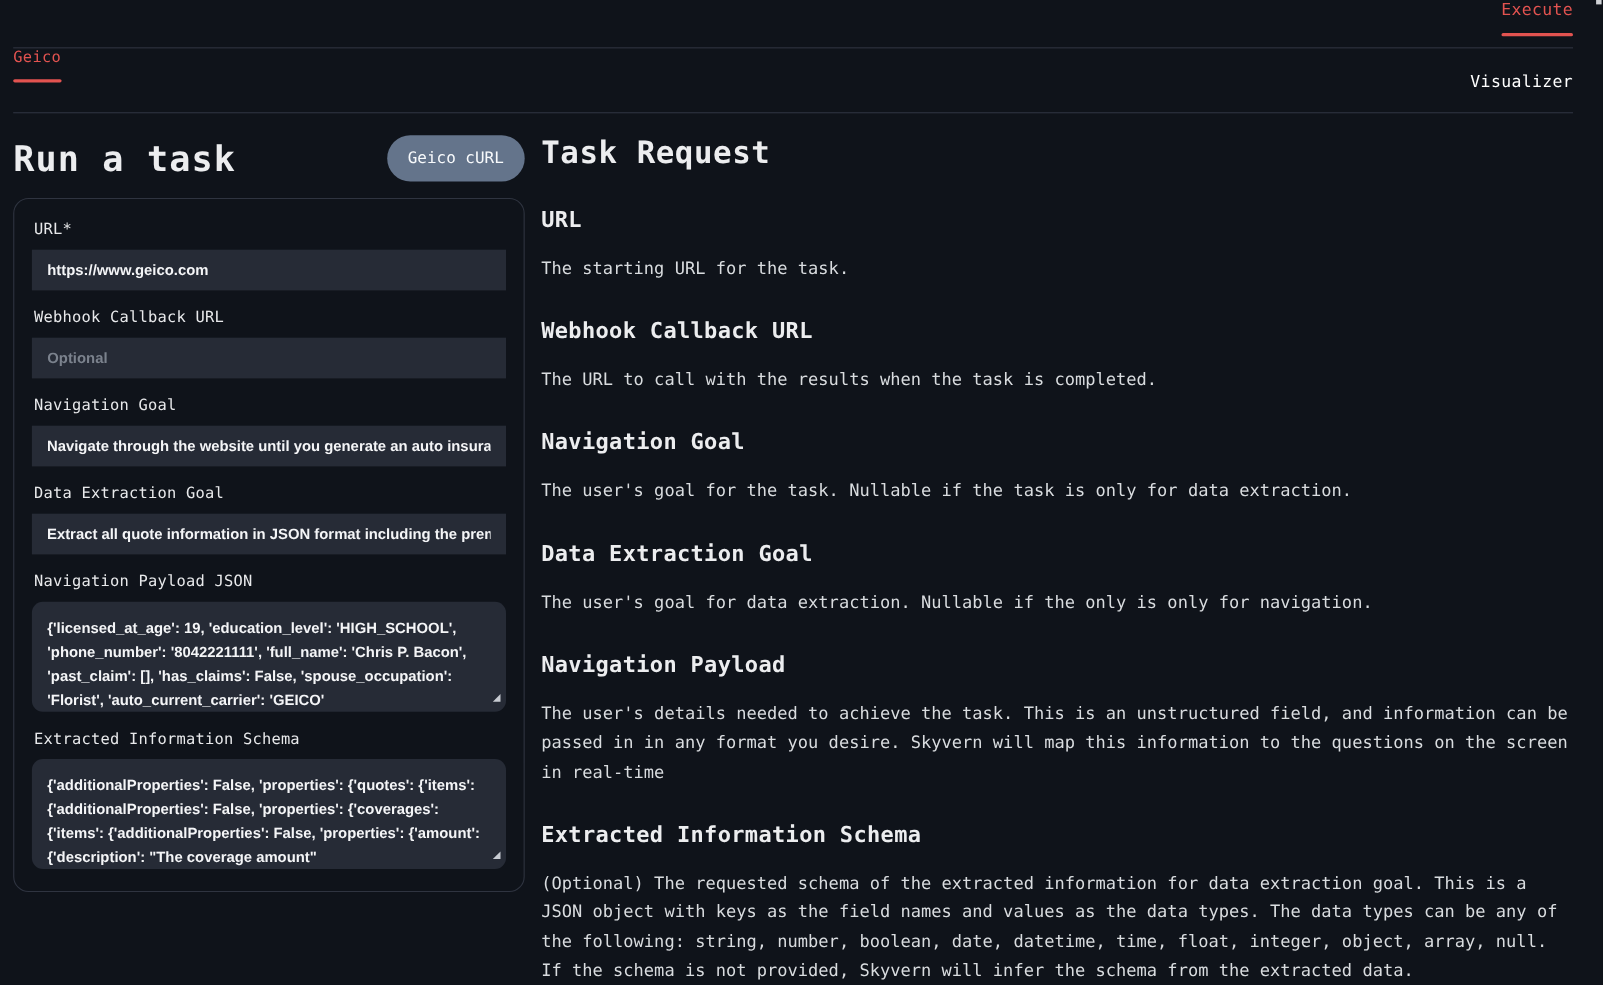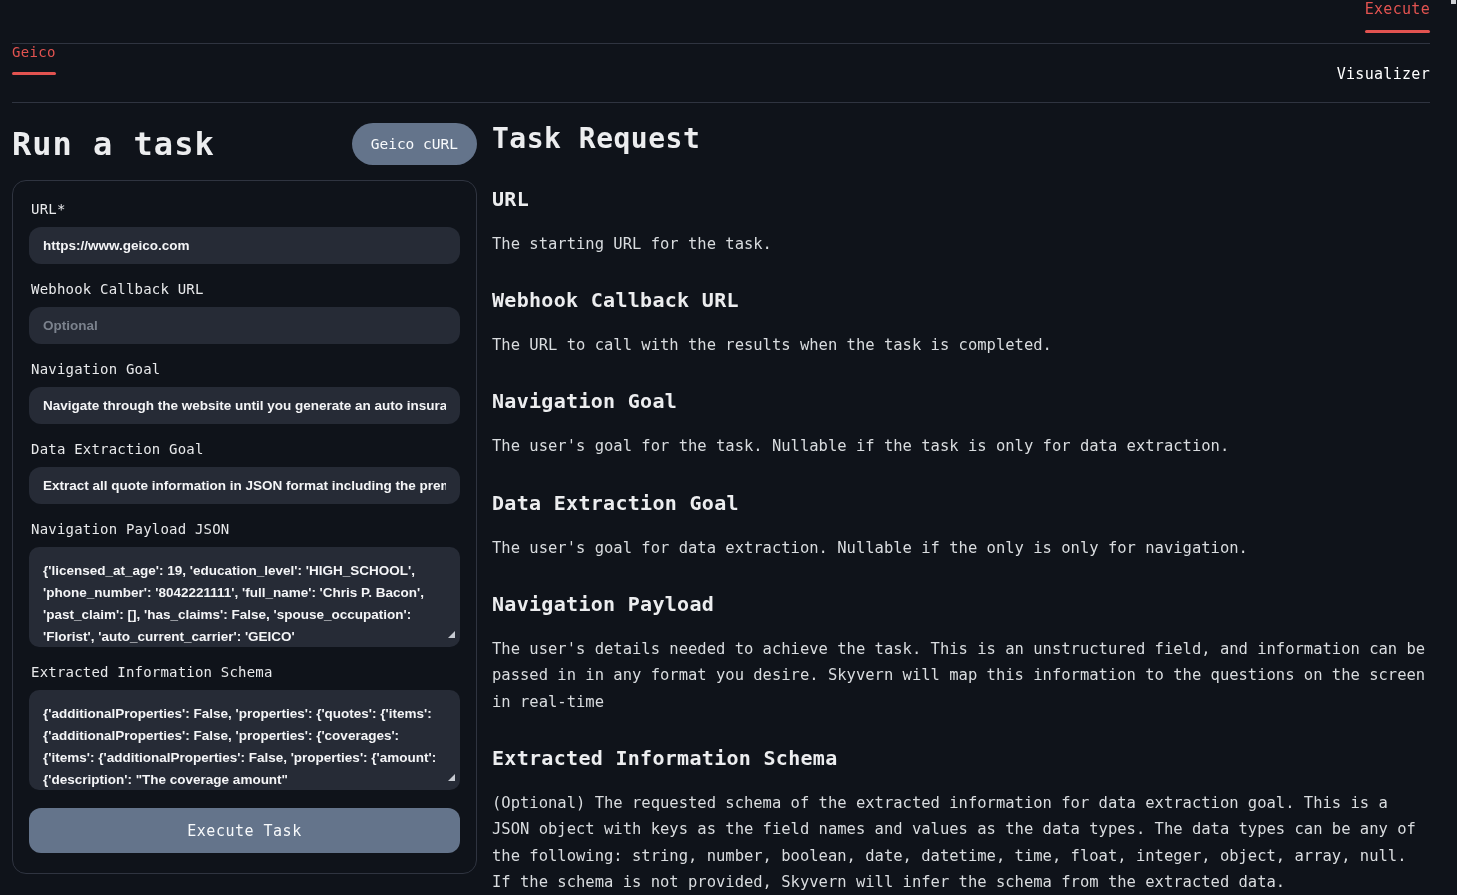--- a/index.html
+++ b/index.html
@@ -63,21 +63,21 @@
     border:1px solid var(--border);border-radius:14px;
     padding:14px 16px 20px;
   }
   .field-label{
     font-size:14px;letter-spacing:.2px;color:#e8e9eb;
     margin:17px 2px 10px;
   }
   .field-label.first{margin-top:6px;}
   .text-input{
     width:100%;height:37px;display:block;
-    background:var(--input-bg);border:none;border-radius:12px;
+    background:var(--input-bg);border:none;border-radius:0;
     padding:0 14px;color:#f4f5f7;
     font-family:"Liberation Sans", sans-serif;font-weight:700;font-size:13.5px;
     outline:none;
   }
   .text-input::placeholder{color:var(--placeholder);font-weight:600;}
   .textarea-wrap{position:relative;}
   .json-textarea{
     width:100%;height:100px;display:block;
     background:var(--input-bg);border:none;border-radius:10px;
     padding:13px 14px;color:#f4f5f7;
@@ -151,21 +151,20 @@
         <textarea class="json-textarea" spellcheck="false" style="">{'licensed_at_age': 19, 'education_level': 'HIGH_SCHOOL', 'phone_number': '8042221111', 'full_name': 'Chris P. Bacon', 'past_claim': [], 'has_claims': False, 'spouse_occupation': 'Florist', 'auto_current_carrier': 'GEICO'</textarea>
         <span class="resize-handle"></span>
       </div>
 
       <div class="field-label">Extracted Information Schema</div>
       <div class="textarea-wrap">
         <textarea class="json-textarea" spellcheck="false" style="">{'additionalProperties': False, 'properties': {'quotes': {'items': {'additionalProperties': False, 'properties': {'coverages': {'items': {'additionalProperties': False, 'properties': {'amount': {'description': "The coverage amount"</textarea>
         <span class="resize-handle"></span>
       </div>
 
-      <button class="execute-btn">Execute Task</button>
     </div>
   </div>
 
   <div class="right-col">
     <div class="docs-title">Task Request</div>
 
     <h2 class="docs-heading">URL</h2>
     <p class="docs-body">The starting URL for the task.</p>
 
     <h2 class="docs-heading">Webhook Callback URL</h2>

